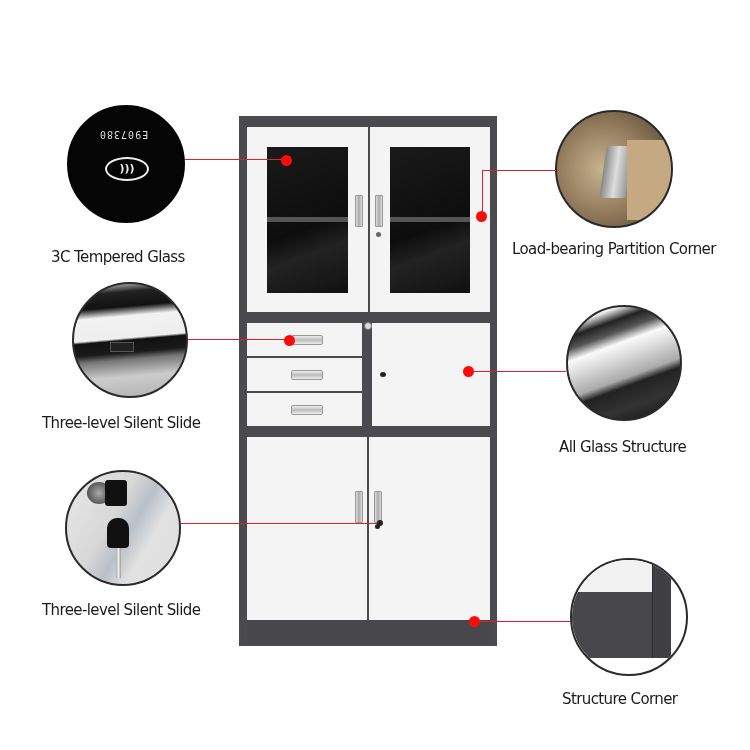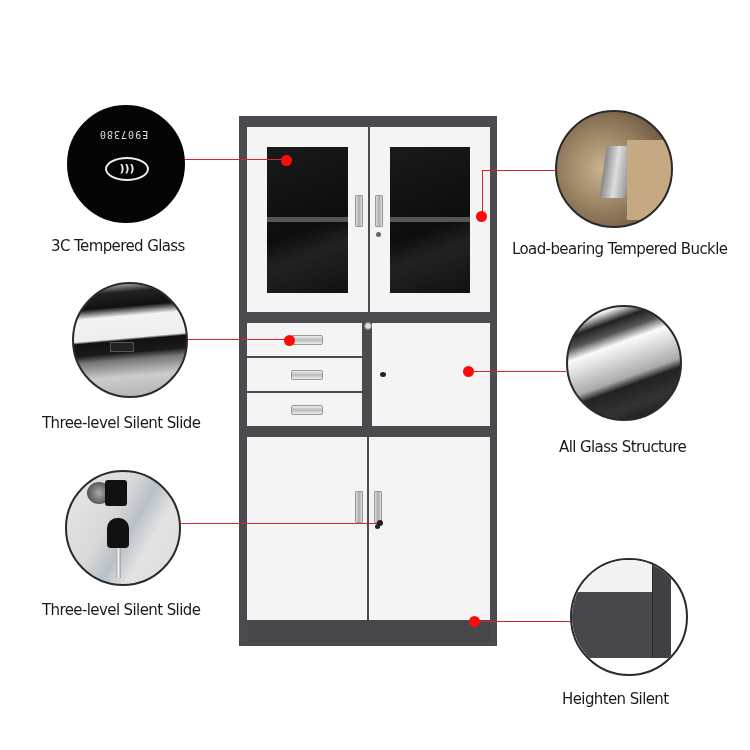--- a/index.html
+++ b/index.html
@@ -59,29 +59,29 @@
     <div class="abs" style="left:6px;top:87px;width:5px;height:5px;border-radius:50%;background:#222;"></div>
   </div>
 
   <div class="abs" style="left:8px;top:504px;width:243px;height:22px;background:#47474c;"></div>
 </div>
 
 <div class="circle" style="left:67px;top:105px;width:118px;height:118px;background:#050505;border-color:#050505;">
   <div class="abs" style="left:30px;top:22px;font-size:10px;color:#ddd;transform:rotate(180deg);letter-spacing:1px;font-family:'DejaVu Sans Mono',monospace;">E907380</div>
   <div class="abs" style="left:36px;top:50px;width:40px;height:20px;border:2px solid #eee;border-radius:50%;color:#eee;font-size:11px;line-height:20px;text-align:center;font-weight:bold;">)))</div>
 </div>
-<div class="label" style="left:51px;top:237px;">3C Tempered Glass</div>
+<div class="label" style="left:51px;top:248px;">3C Tempered Glass</div>
 <div class="line" style="left:185px;top:159px;width:102px;height:1px;"></div>
 <div class="dot" style="left:281px;top:155px;"></div>
 
 <div class="circle" style="left:555px;top:110px;width:118px;height:118px;background:radial-gradient(circle at 40% 50%,#c8b48f 0%,#8c7557 55%,#4a3e2e 100%);">
   <div class="abs" style="left:46px;top:34px;width:26px;height:52px;background:linear-gradient(90deg,#888,#ddd,#999);transform:skew(-8deg);border-radius:3px;"></div>
   <div class="abs" style="left:70px;top:28px;width:46px;height:80px;background:#c4a983;"></div>
 </div>
-<div class="label" style="left:512px;top:240px;">Load-bearing Tempered Buckle</div>
+<div class="label" style="left:512px;top:240px;">Load-bearing Partition Corner</div>
 <div class="line" style="left:482px;top:170px;width:74px;height:1px;"></div>
 <div class="line" style="left:482px;top:170px;width:1px;height:44px;"></div>
 <div class="dot" style="left:476px;top:211px;"></div>
 
 <div class="circle" style="left:72px;top:282px;width:116px;height:116px;background:linear-gradient(175deg,#ddd 0%,#222 10%,#111 22%,#f2f2f2 30%,#eee 48%,#111 50%,#1a1a1a 60%,#777 66%,#ccc 80%,#b0b0b0 100%);">
   <div class="abs" style="left:36px;top:58px;width:22px;height:8px;background:#222;border:1px solid #555;"></div>
 </div>
 <div class="label" style="left:42px;top:414px;">Three-level Silent Slide</div>
 <div class="line" style="left:188px;top:339px;width:102px;height:1px;"></div>
 <div class="dot" style="left:284px;top:335px;"></div>
@@ -99,15 +99,15 @@
 </div>
 <div class="label" style="left:42px;top:601px;">Three-level Silent Slide</div>
 <div class="line" style="left:181px;top:523px;width:199px;height:1px;"></div>
 <div class="abs" style="left:377px;top:520px;width:6px;height:6px;border-radius:50%;background:#222;"></div>
 
 <div class="circle" style="left:570px;top:558px;width:118px;height:118px;background:#ffffff;">
   <div class="abs" style="left:0;top:0;width:80px;height:32px;background:#f2f2f2;"></div>
   <div class="abs" style="left:0;top:32px;width:82px;height:66px;background:#47474c;"></div>
   <div class="abs" style="left:80px;top:0;width:18px;height:98px;background:#3f3f44;border-left:1px solid #2b2b2f;"></div>
 </div>
-<div class="label" style="left:562px;top:690px;">Heighten Silent</div>
+<div class="label" style="left:562px;top:690px;">Structure Corner</div>
 <div class="line" style="left:475px;top:621px;width:95px;height:1px;"></div>
 <div class="dot" style="left:469px;top:616px;"></div>
 
 </body></html>

